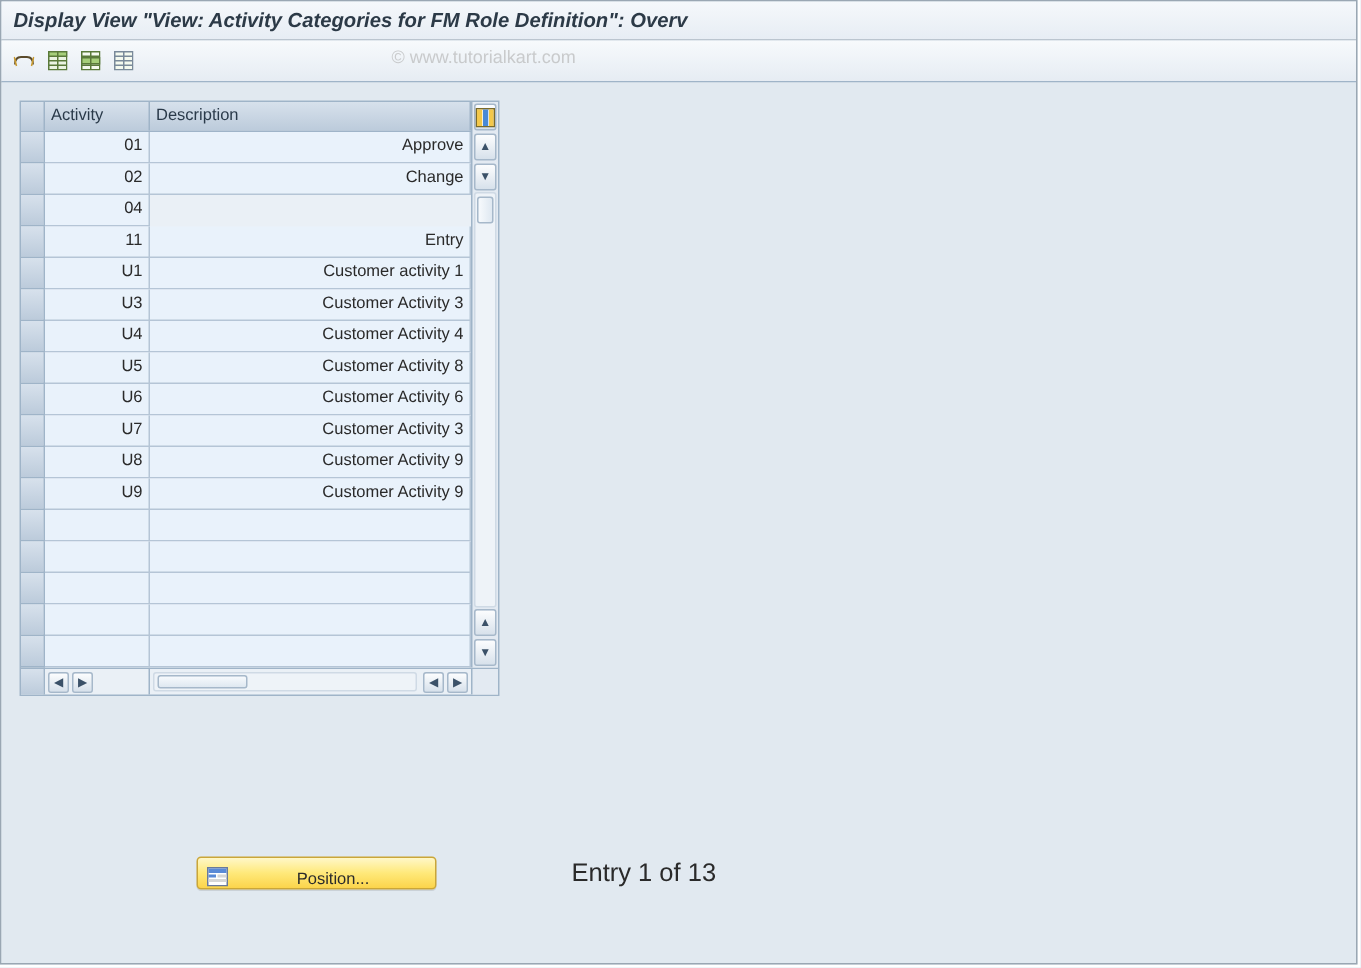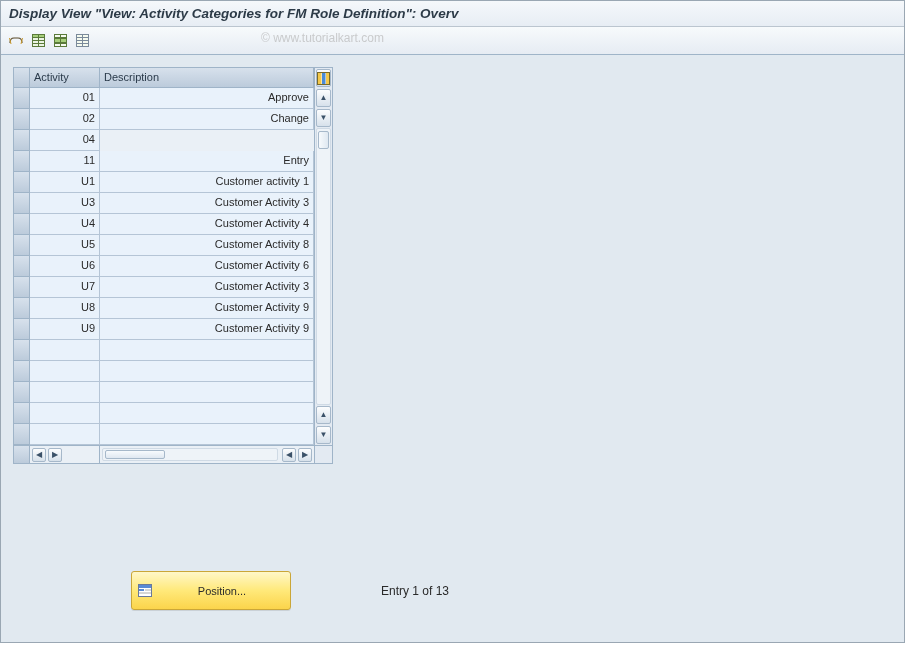--- a/index.html
+++ b/index.html
@@ -163,37 +163,37 @@
   .footer {
     position: absolute;
     left: 130px;
     top: 570px;
     display: flex;
     align-items: center;
     gap: 90px;
   }
   .position-btn {
     width: 160px;
-    height: 39px;
+    height: 22px;
     background: linear-gradient(to bottom, #fff7c8 0%, #ffe97a 50%, #fbd44b 100%);
     border: 1px solid #caa638;
     border-radius: 3px;
     display: flex;
-    align-items: center;
+    align-items: flex-end;
     cursor: pointer;
     box-shadow: 0 1px 0 rgba(0,0,0,0.1);
   }
   .position-btn .picon {
     width: 18px; height:16px; margin-left:4px;
     display:flex;align-items:center;justify-content:center;
   }
   .position-btn .plabel {
     flex:1; text-align:center; color:#2b2b2b; font-size:11px;
   }
-  .entry-text { color:#2a2a2a; font-size:12px;text-align:center;}
+  .entry-text { color:#2a2a2a; font-size:17px;text-align:center;}
   .watermark {
     position:absolute;
     top: 30px; left: 260px;
     color: rgba(180,180,180,0.65);
     font-size: 12px;
     font-family: Arial, sans-serif;
     pointer-events:none;
     z-index: 50;
   }
 </style>

